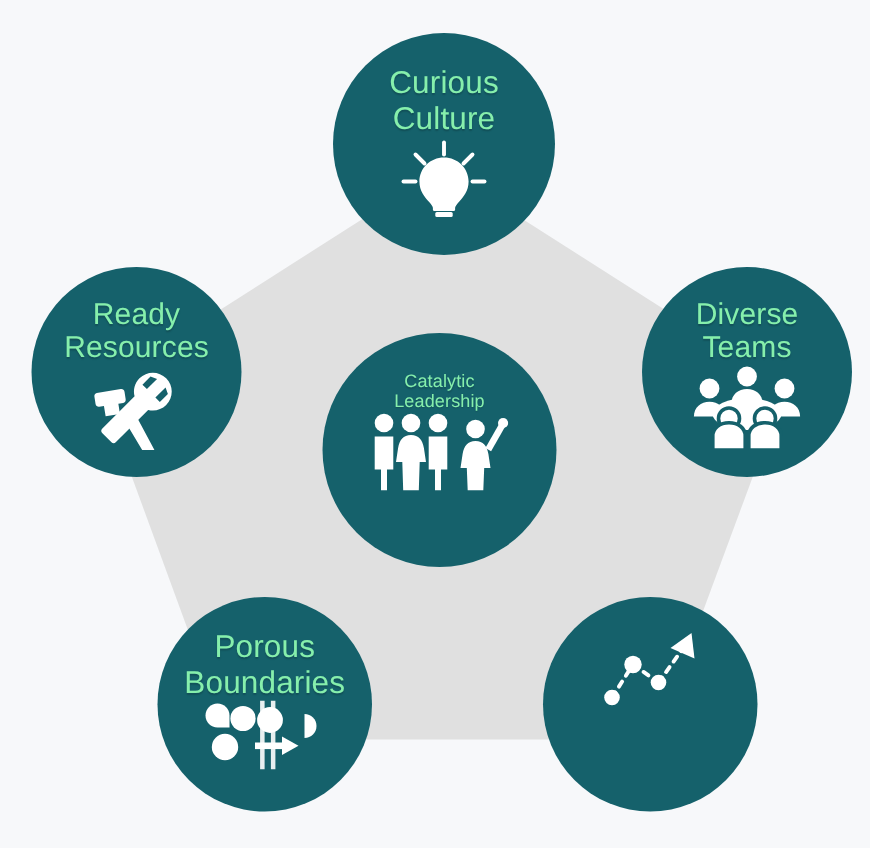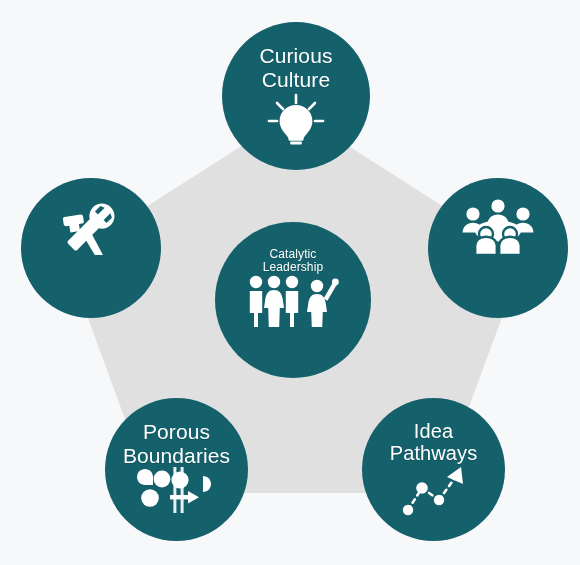--- a/index.html
+++ b/index.html
@@ -29,21 +29,21 @@
     border-radius: 50%;
     background: #15616b;
     display: flex;
     flex-direction: column;
     align-items: center;
     justify-content: flex-start;
     box-sizing: border-box;
     text-align: center;
   }
   .node-label {
-    color: #ffffff;
+    color: #86efac;
     font-weight: 400;
     line-height: 1.12;
     letter-spacing: 0.1px;
     white-space: pre-line;
     text-shadow: 0 1px 1px rgba(0,0,0,0.18);
   }
   .node-icon {
     display: block;
   }
   
@@ -105,20 +105,22 @@
         <line x1="4" y1="30" x2="12" y2="30"></line>
         <line x1="58" y1="30" x2="50" y2="30"></line>
       </g>
       <path fill="#ffffff" d="M31 14c-9.2 0-16.4 7.2-16.4 16 0 6.2 3.4 10.2 6.2 13.4 1.7 2 2.9 3.5 3.1 5.1h14.2c0.2-1.6 1.4-3.1 3.1-5.1 2.8-3.2 6.2-7.2 6.2-13.4 0-8.8-7.2-16-16.4-16z"></path>
       <rect x="23.6" y="46.4" width="14.8" height="3.3" rx="1" fill="#ffffff"></rect>
       <rect x="25.2" y="50.4" width="11.6" height="3.2" rx="1" fill="#ffffff"></rect>
     </svg>
   </div>
 
   <div class="node" id="node-diverse-teams">
+    <div class="node-label">Diverse
+Teams</div>
     <svg class="node-icon" width="74" height="56" viewBox="0 0 74 56">
 
       <circle cx="37" cy="7" r="6.6" fill="#ffffff"></circle>
       <path fill="#ffffff" d="M26.6 25c0-6 4.7-9.6 10.4-9.6s10.4 3.6 10.4 9.6z"></path>
 
       <circle cx="12" cy="15" r="6.6" fill="#ffffff"></circle>
       <path fill="#ffffff" d="M1.6 33.6c0-6 4.7-9.8 10.4-9.8s10.4 3.8 10.4 9.8z"></path>
 
       <circle cx="62" cy="15" r="6.6" fill="#ffffff"></circle>
       <path fill="#ffffff" d="M51.6 33.6c0-6 4.7-9.8 10.4-9.8s10.4 3.8 10.4 9.8z"></path>
@@ -127,22 +129,20 @@
 
       <circle cx="25" cy="35" r="7" fill="#ffffff" stroke="#15616b" stroke-width="2.4"></circle>
       <path fill="#ffffff" stroke="#15616b" stroke-width="2.4" d="M14.2 56v-9.4c0-5.4 4.8-8.8 10.8-8.8s10.8 3.4 10.8 8.8V56z"></path>
 
       <circle cx="49" cy="35" r="7" fill="#ffffff" stroke="#15616b" stroke-width="2.4"></circle>
       <path fill="#ffffff" stroke="#15616b" stroke-width="2.4" d="M38.2 56v-9.4c0-5.4 4.8-8.8 10.8-8.8s10.8 3.4 10.8 8.8V56z"></path>
     </svg>
   </div>
 
   <div class="node" id="node-idea-pathways">
-    <div class="node-label">Idea
-Pathways</div>
     <svg class="node-icon" width="70" height="52" viewBox="0 0 70 52">
       <g stroke="#ffffff" stroke-width="2.6" stroke-linecap="round" fill="none" stroke-dasharray="4 4.6">
         <line x1="9" y1="45" x2="23" y2="23"></line>
         <line x1="23" y1="23" x2="40" y2="35"></line>
         <line x1="40" y1="35" x2="58" y2="10"></line>
       </g>
       <circle cx="9" cy="45" r="5.2" fill="#ffffff"></circle>
       <circle cx="23" cy="23" r="5.8" fill="#ffffff"></circle>
       <circle cx="40" cy="35" r="5.2" fill="#ffffff"></circle>
       <polygon points="62,2 64,19 48,12" fill="#ffffff"></polygon>
@@ -164,20 +164,22 @@
       <rect x="45.6" y="0" width="3" height="46" fill="#ffffff" opacity="0.9"></rect>
 
       <rect x="35" y="28" width="20" height="4.4" fill="#ffffff"></rect>
       <polygon points="53,24 64,30.2 53,36.4" fill="#ffffff"></polygon>
 
       <path fill="#ffffff" d="M68 9c4.4 0 8 3.6 8 8 0 4.4-3.6 8-8 8z"></path>
     </svg>
   </div>
 
   <div class="node" id="node-ready-resources">
+    <div class="node-label">Ready
+Resources</div>
     <svg class="node-icon" width="66" height="56" viewBox="0 0 66 56">
 
       <g transform="rotate(45 33 28)">
         <path fill="#ffffff" d="M33 0c-7 0-12.6 5.6-12.6 12.6 0 4.6 2.5 8.6 6.2 10.8V54c0 1.1 0.9 2 2 2h8.8c1.1 0 2-0.9 2-2V23.4c3.7-2.2 6.2-6.2 6.2-10.8C45.6 5.6 40 0 33 0zm-4 4.6v9.6h-4.2V6.6zM37 4.6l4.2 2v7.6H37z"></path>
       </g>
 
       <g transform="rotate(-45 33 28)">
         <path fill="#ffffff" d="M21.4 2.2c-0.9-0.6-2.1-0.4-2.8 0.5l-3 4.1c-0.7 1-0.5 2.3 0.4 3l2.6 1.9-4 5.6 7.8 5.7 4.1-5.6 2.6 1.9c0.9 0.7 2.2 0.5 2.9-0.5l3-4.1c0.7-1 0.5-2.3-0.5-3z"></path>
         <path fill="#ffffff" d="M22.4 24.5l7.3 5.3-11 36.2c-0.5 1.7-2.3 2.6-4 2-1.7-0.5-2.7-2.3-2.2-4z"></path>
       </g>

